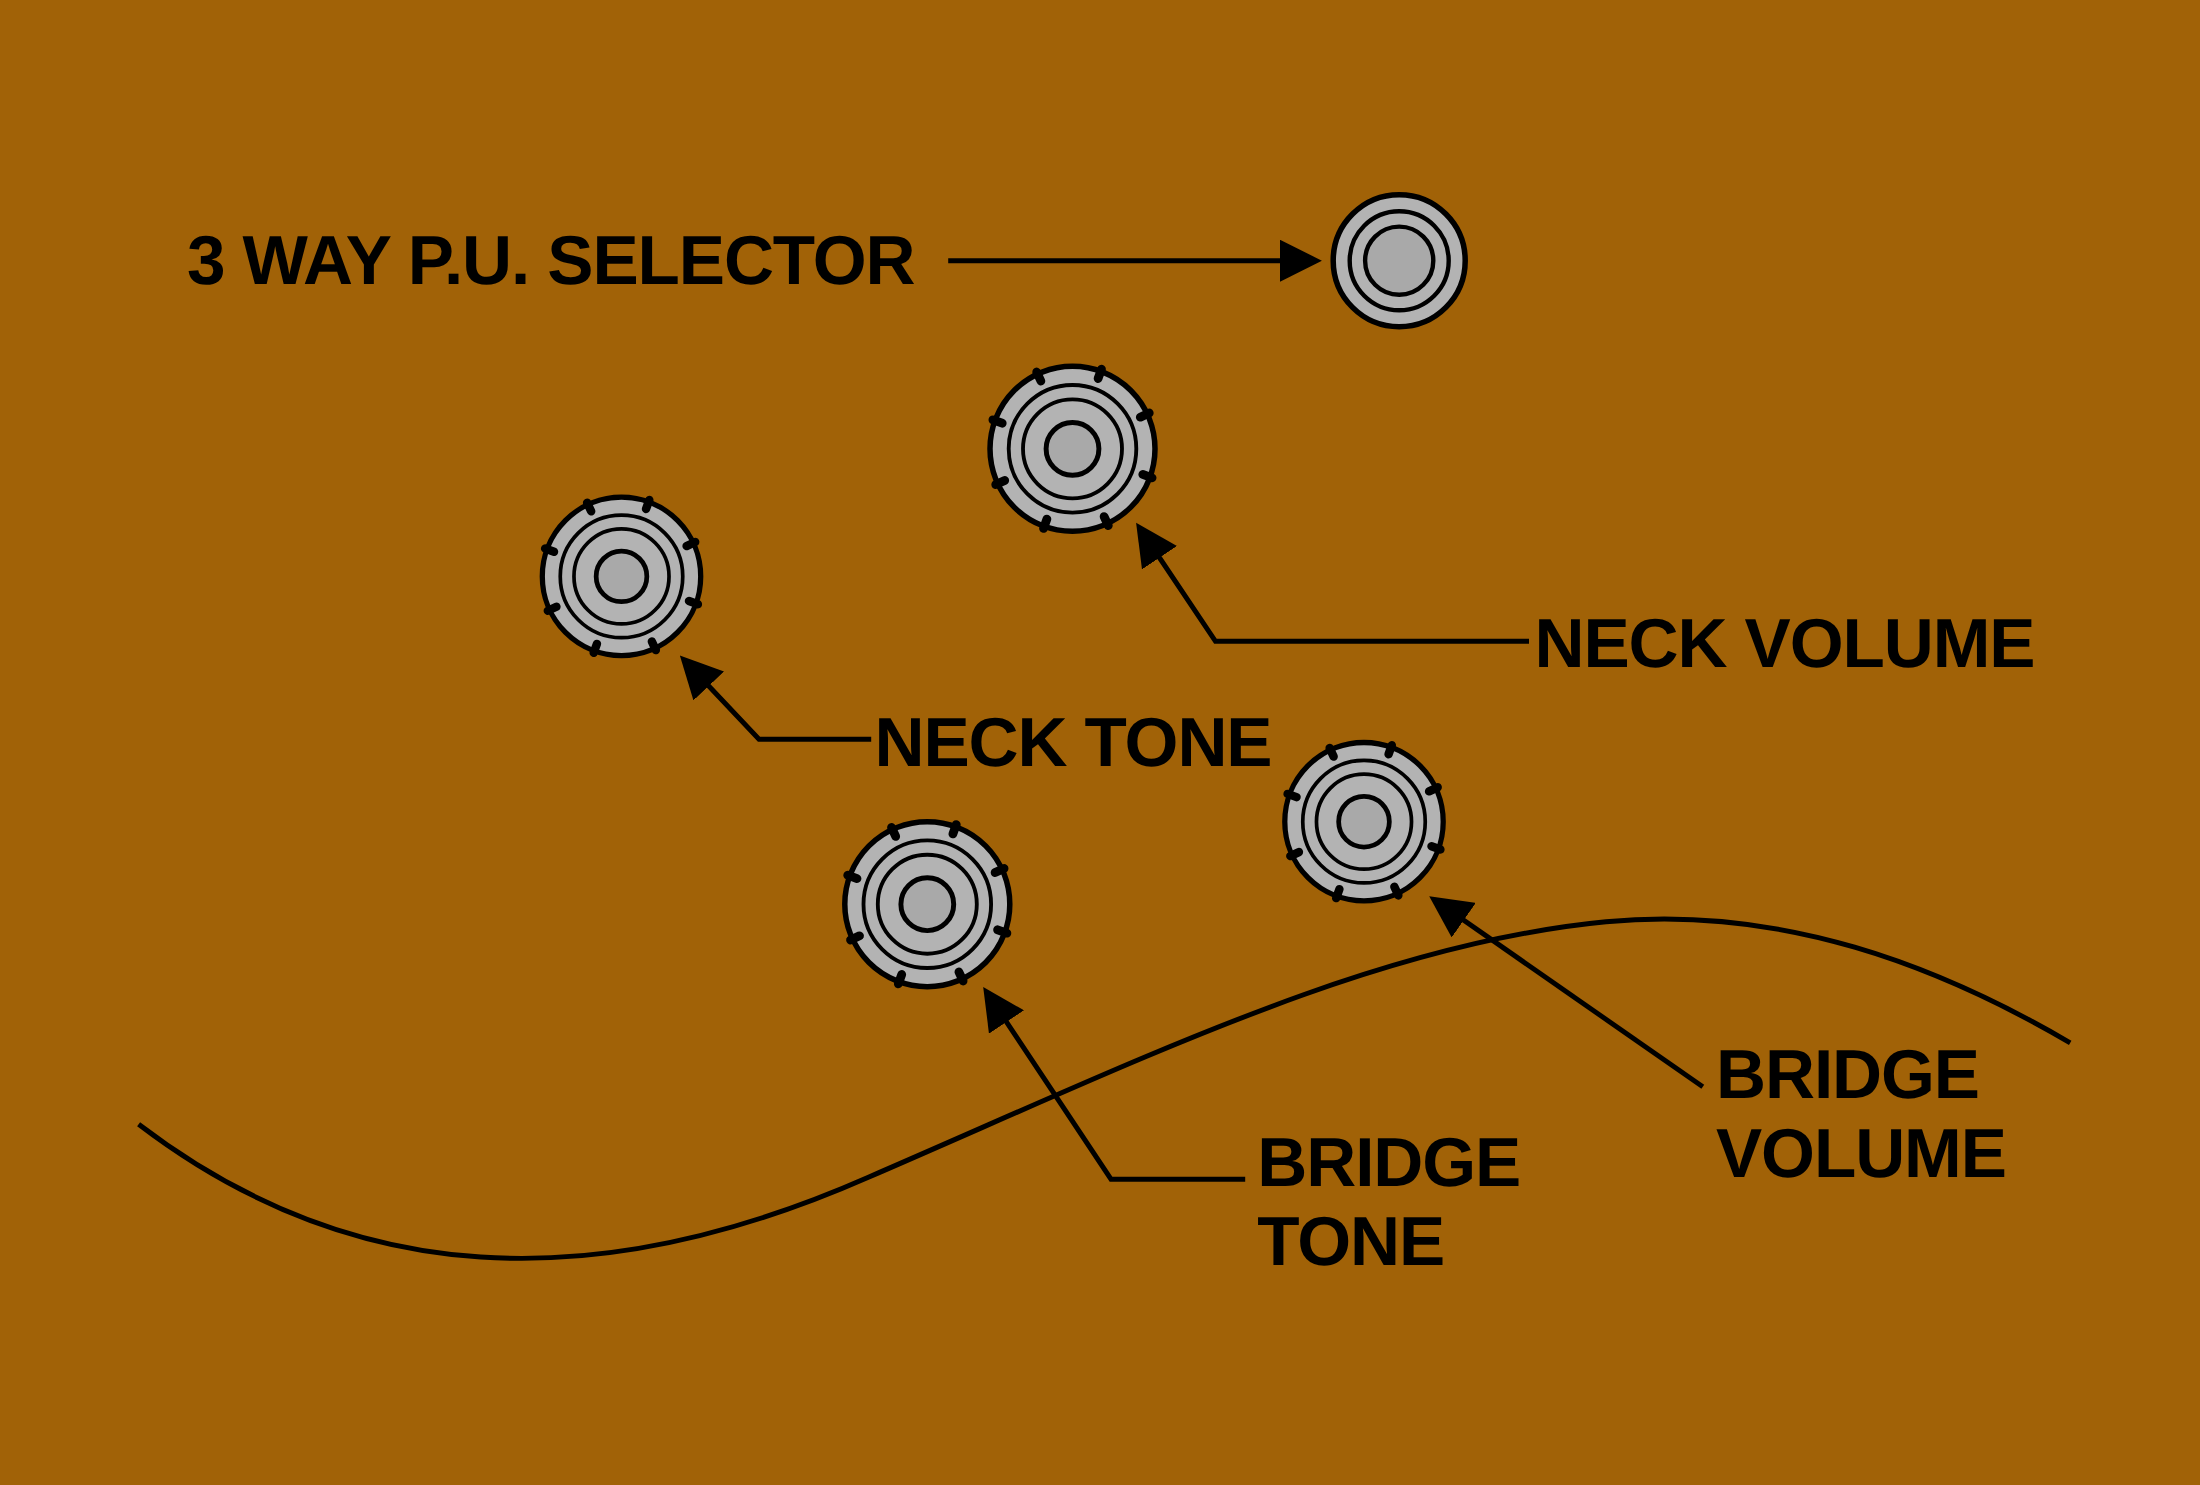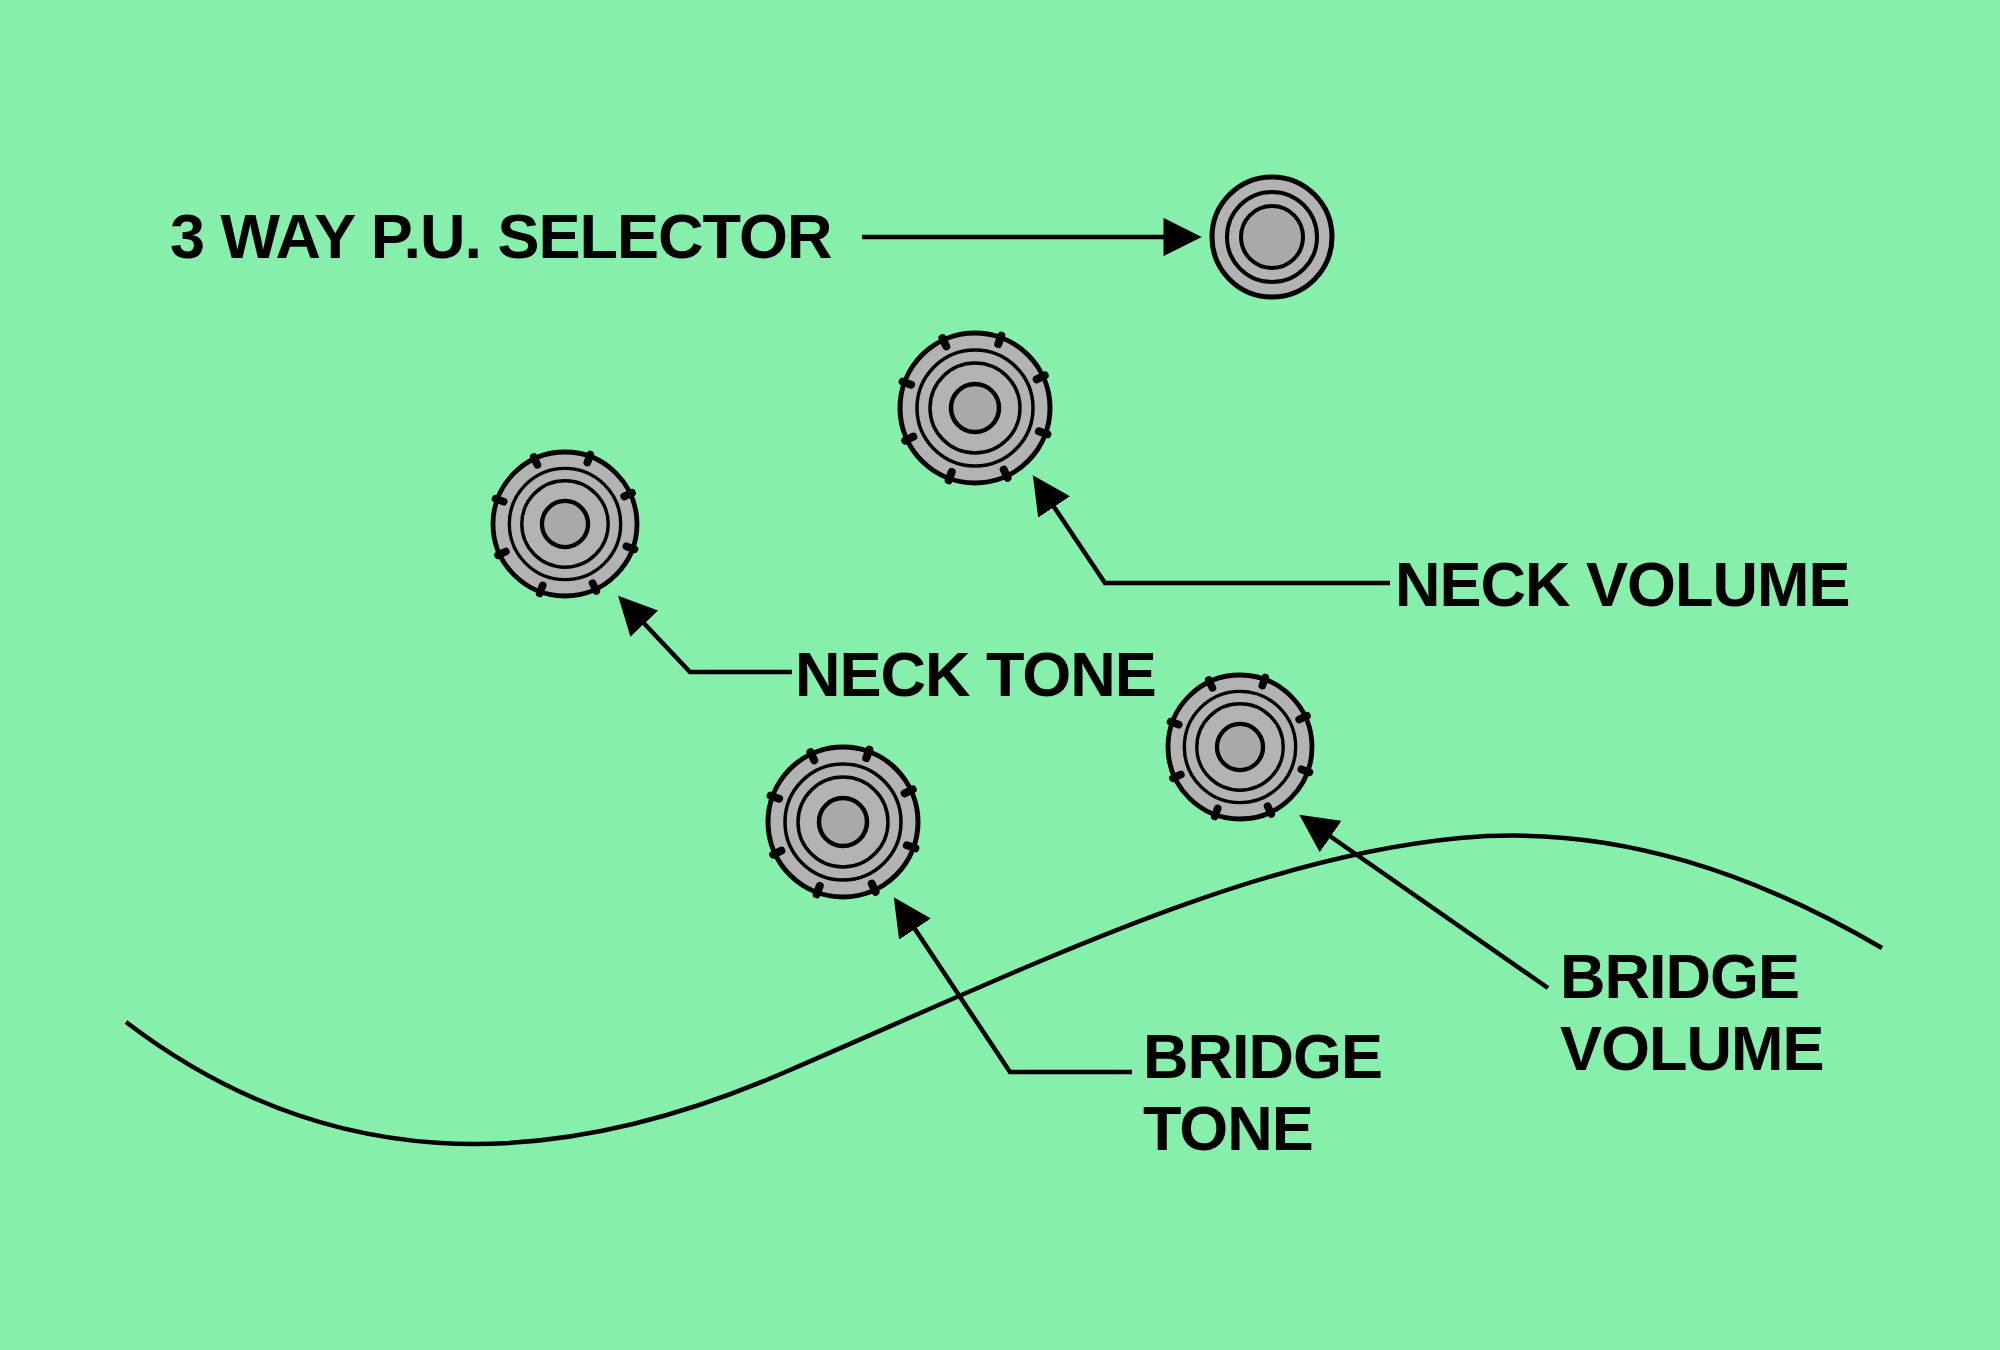--- a/index.html
+++ b/index.html
@@ -4,21 +4,21 @@
 <style>
   html, body {
     margin: 0;
     padding: 0;
     background: #ffffff;
   }
   .stage {
     width: 2000px;
     height: 1350px;
     position: relative;
-    background: #86efac;
+    background: #a16207;
     overflow: hidden;
   }
   svg { display: block; }
   .label {
     font-family: "Liberation Sans", sans-serif;
     font-weight: bold;
     font-size: 63px;
     fill: #000000;
     letter-spacing: -1px;
   }

